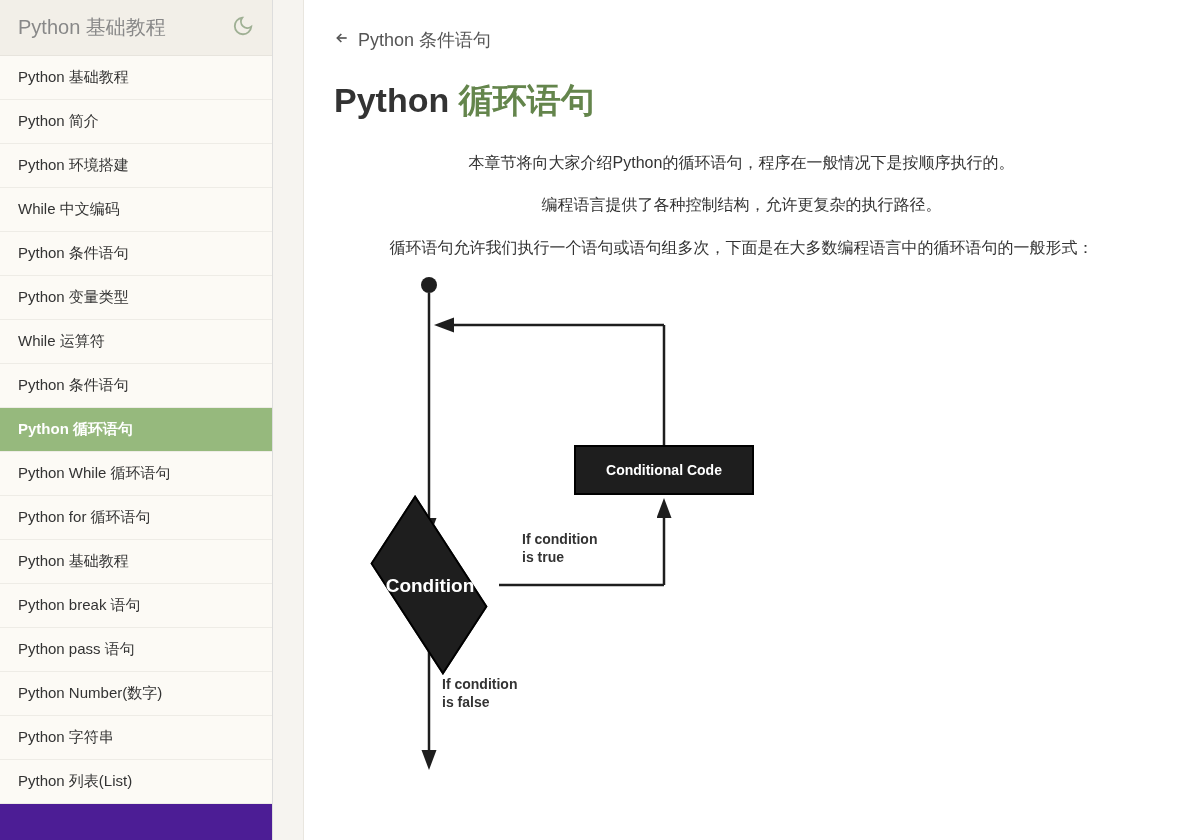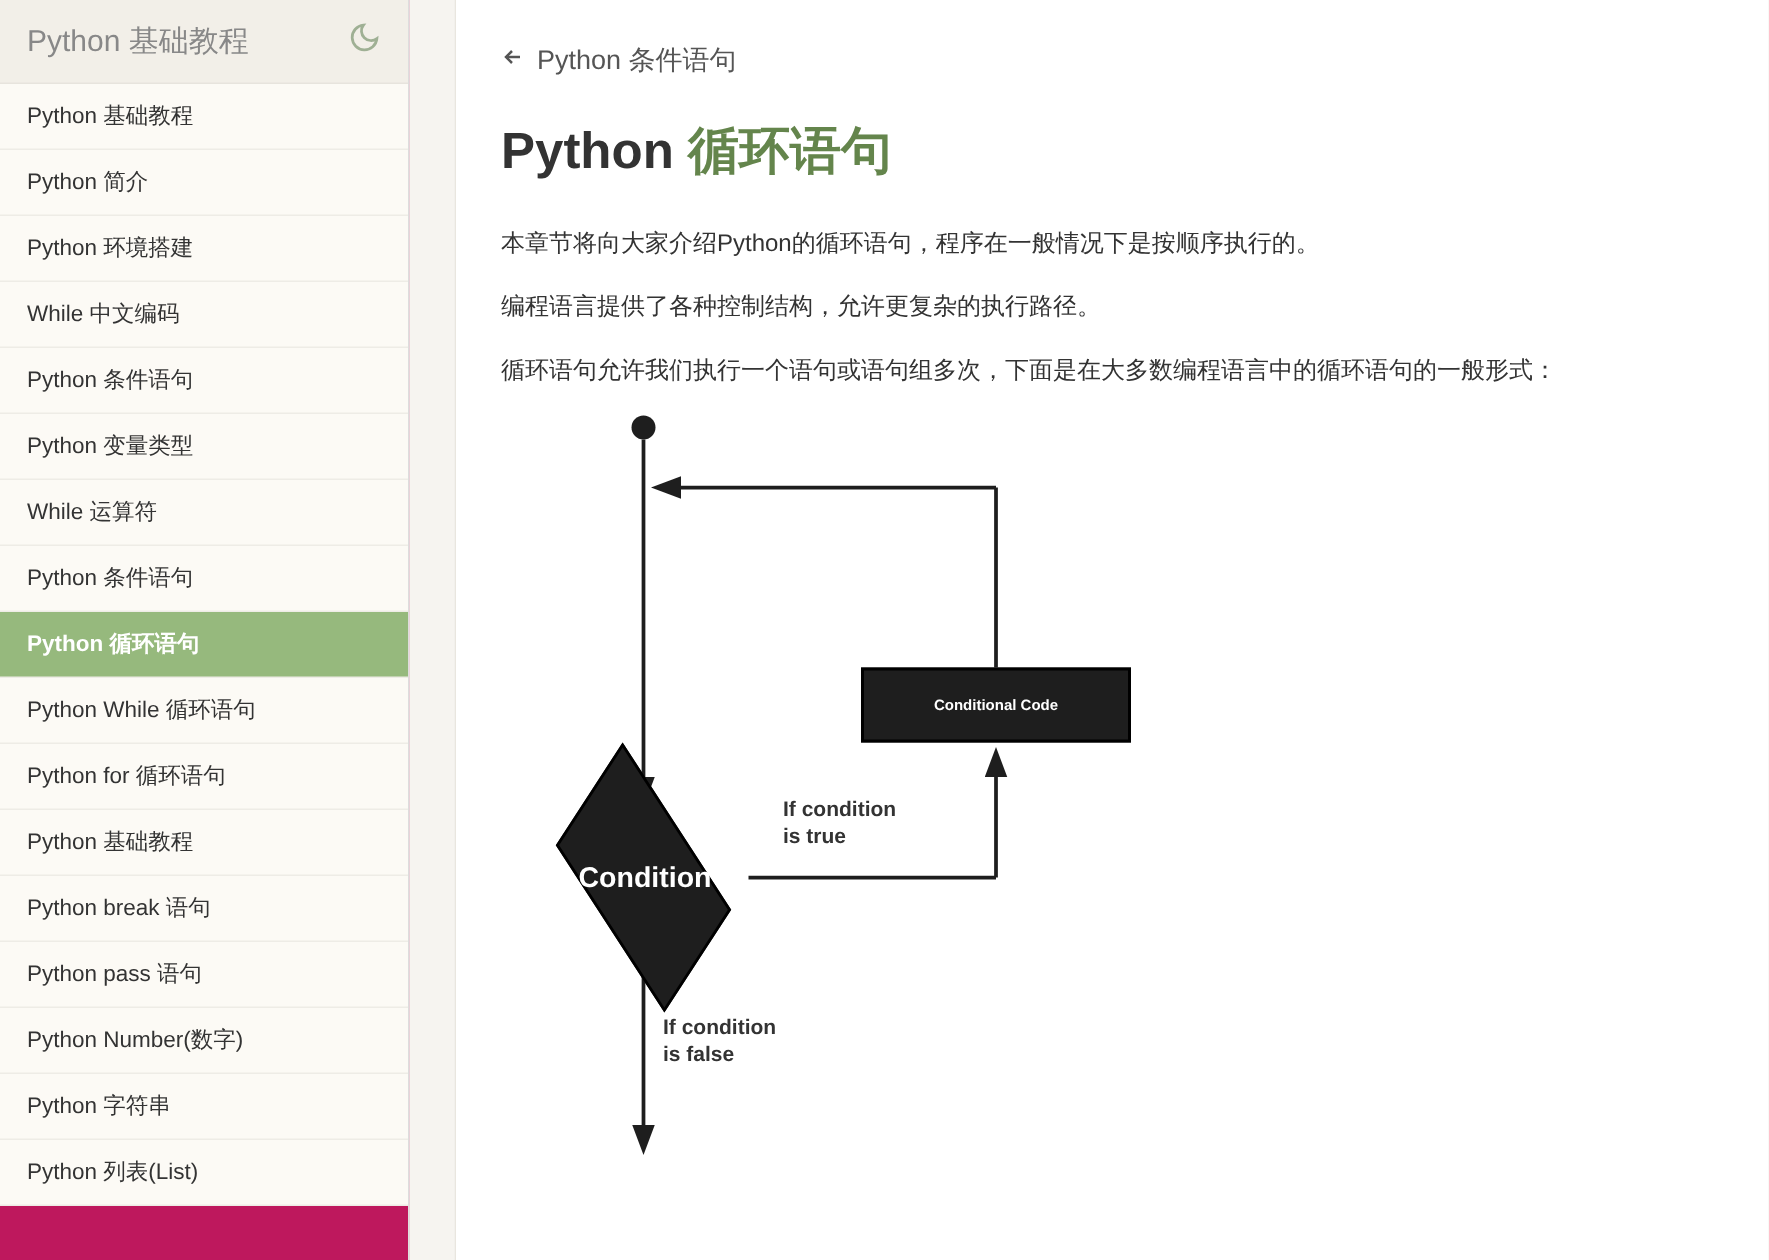--- a/index.html
+++ b/index.html
@@ -7,21 +7,21 @@
     font-family: -apple-system, "Helvetica Neue", Helvetica, Arial, "PingFang SC", "Microsoft YaHei", sans-serif;
     background: #f6f4f0;
     color: #333;
     width: 1179px;
     height: 840px;
     overflow: hidden;
     display: flex;
   }
   .sidebar {
     width: 273px;
-    background: #be185d;
+    background: #4c1d95;
     border-right: 1px solid #ddd;
     display: flex;
     flex-direction: column;
   }
   .sidebar-header {
     height: 56px;
     display: flex;
     align-items: center;
     justify-content: space-between;
     padding: 0 18px;
@@ -75,38 +75,39 @@
     font-weight: 700;
     color: #333;
     margin-bottom: 24px;
   }
   .page-title .green { color: #64854c; }
   .para {
     font-size: 16px;
     color: #333;
     line-height: 1.9;
     margin-bottom: 12px;
+    text-align: center;
   }
   .diagram {
     width: 400px;
     height: 500px;
     position: relative;
     margin: 12px 0 20px 20px;
   }
   .diagram svg { position: absolute; top: 0; left: 0; }
   .cond-box {
     position: absolute;
     top: 170px;
     left: 220px;
     width: 180px;
     height: 50px;
     background: #1e1e1e;
     color: #fff;
     font-weight: 700;
-    font-size: 10px;
+    font-size: 14px;
     display: flex;
     align-items: center;
     justify-content: center;
     border: 2px solid #000;
   }
   .diamond {
     position: absolute;
     top: 270px;
     left: 10px;
     width: 130px;

